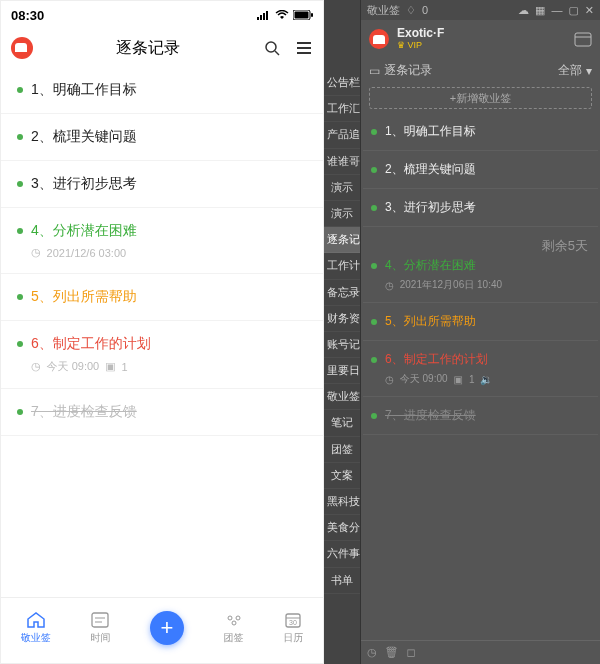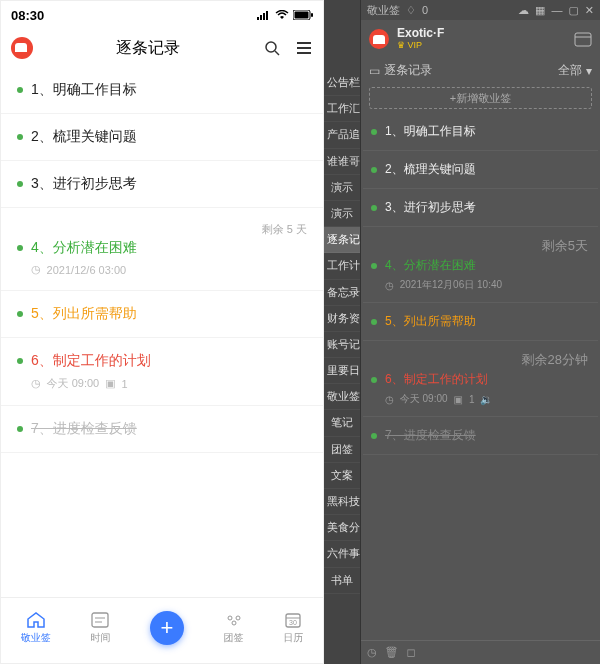--- a/index.html
+++ b/index.html
@@ -217,21 +217,20 @@
           <span class="title">2、梳理关键问题</span>
         </div>
       </div>
       <div class="m-item ">
         <div class="row">
           <span class="dot"></span>
           <span class="title">3、进行初步思考</span>
         </div>
       </div>
       <div class="m-item green">
-        <div class="remain">剩余 5 天</div>
         <div class="row">
           <span class="dot"></span>
           <span class="title">4、分析潜在困难</span>
         </div>
         <div class="meta">
           <span>◷</span>
           <span>2021/12/6 03:00</span>
         </div>
       </div>
       <div class="m-item orange">
@@ -392,21 +391,20 @@
           <span>2021年12月06日 10:40</span>
         </div>
       </div>
       <div class="d-item orange">
         <div class="row">
           <span class="dot"></span>
           <span class="title">5、列出所需帮助</span>
         </div>
       </div>
       <div class="d-item red">
-        <div class="remain">剩余28分钟</div>
         <div class="row">
           <span class="dot"></span>
           <span class="title">6、制定工作的计划</span>
         </div>
         <div class="meta">
           <span>◷</span>
           <span>今天 09:00</span> 
           <span>▣</span>
           <span>1</span> 
           <span>🔉</span>

